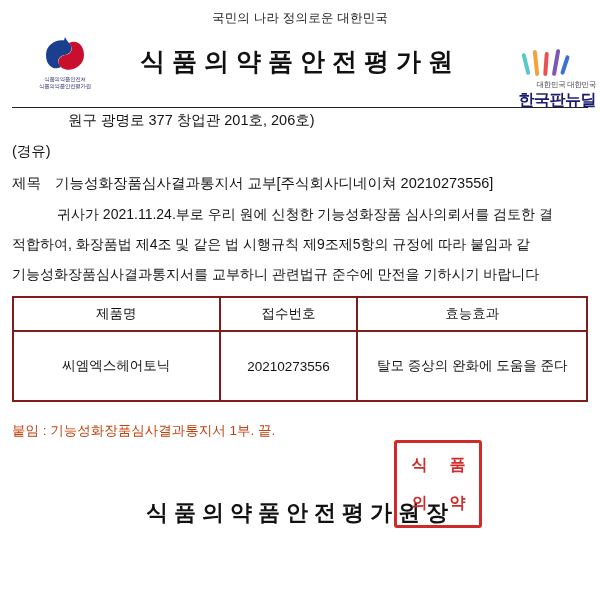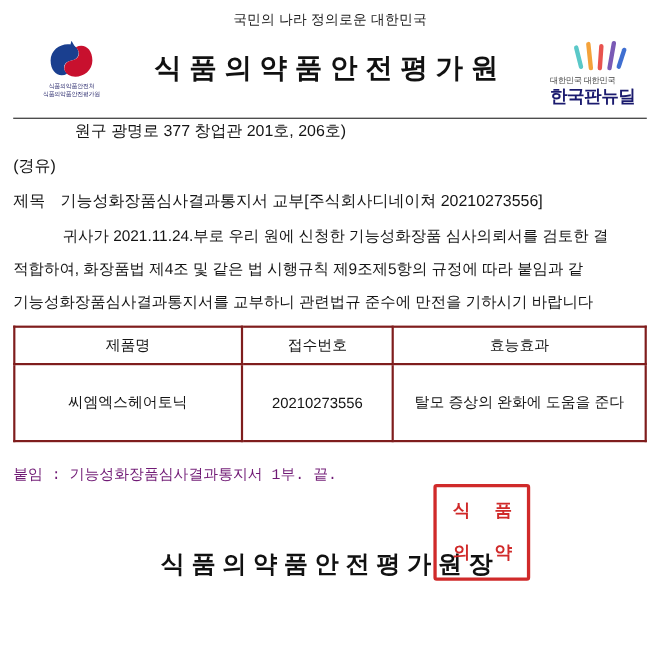--- a/index.html
+++ b/index.html
@@ -68,23 +68,23 @@
     font-size: 25px;
     font-weight: bold;
     letter-spacing: 7px;
     color: #111;
     font-family: "Liberation Serif", serif;
   }
 
   .brand-logo {
     position: absolute;
     right: 4px;
-    top: 2px;
+    top: 14px;
     width: 96px;
-    text-align: left;
+    text-align: right;
   }
   .brand-bars {
     height: 30px;
     position: relative;
     margin: 0 auto 1px auto;
     width: 60px;
   }
   .brand-sub {
     font-size: 7.5px;
     color: #444;
@@ -157,22 +157,21 @@
   }
   .col-a { width: 36%; }
   .col-b { width: 24%; }
   .col-c { width: 40%; }
 
   
   .attach {
     padding: 0 12px;
     margin-top: 20px;
     font-size: 13.5px;
-    color: #701a75;
-    font-family: Liberation Mono, monospace;
+    color: #c2410c;
   }
 
   .sign-row {
     position: relative;
     margin-top: 44px;
     height: 60px;
   }
   .sign-title {
     text-align: center;
     font-size: 22px;

